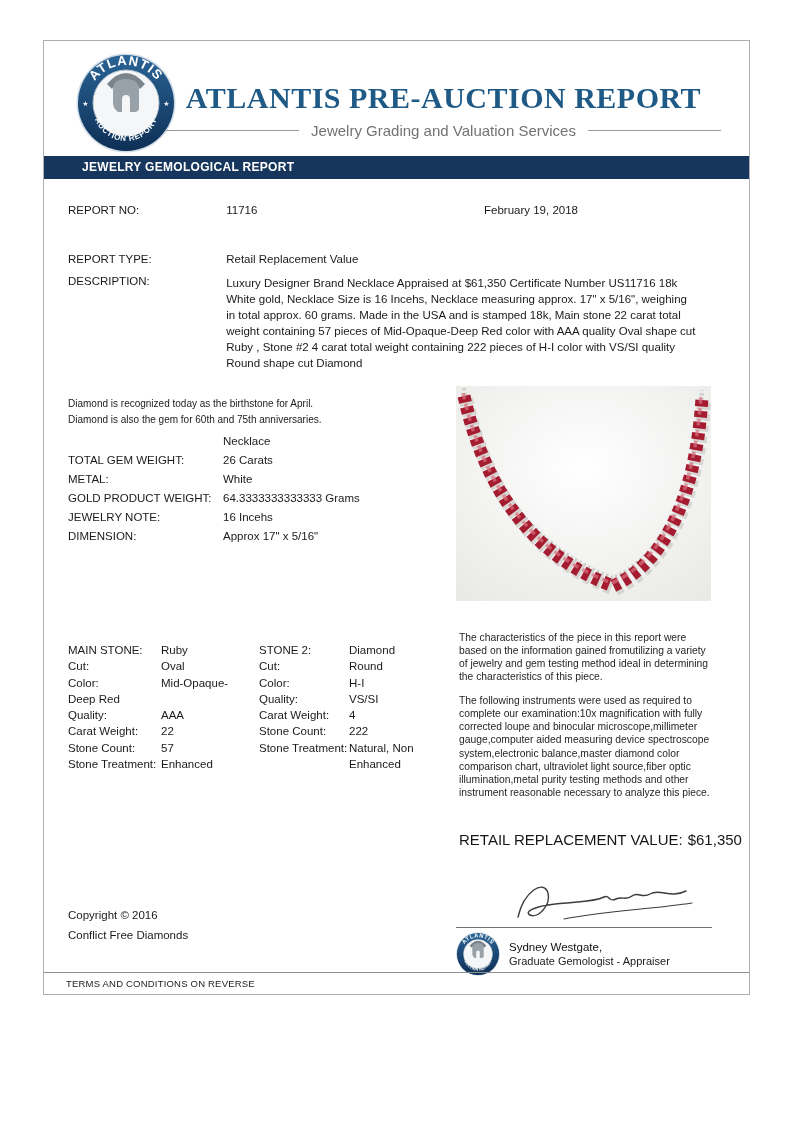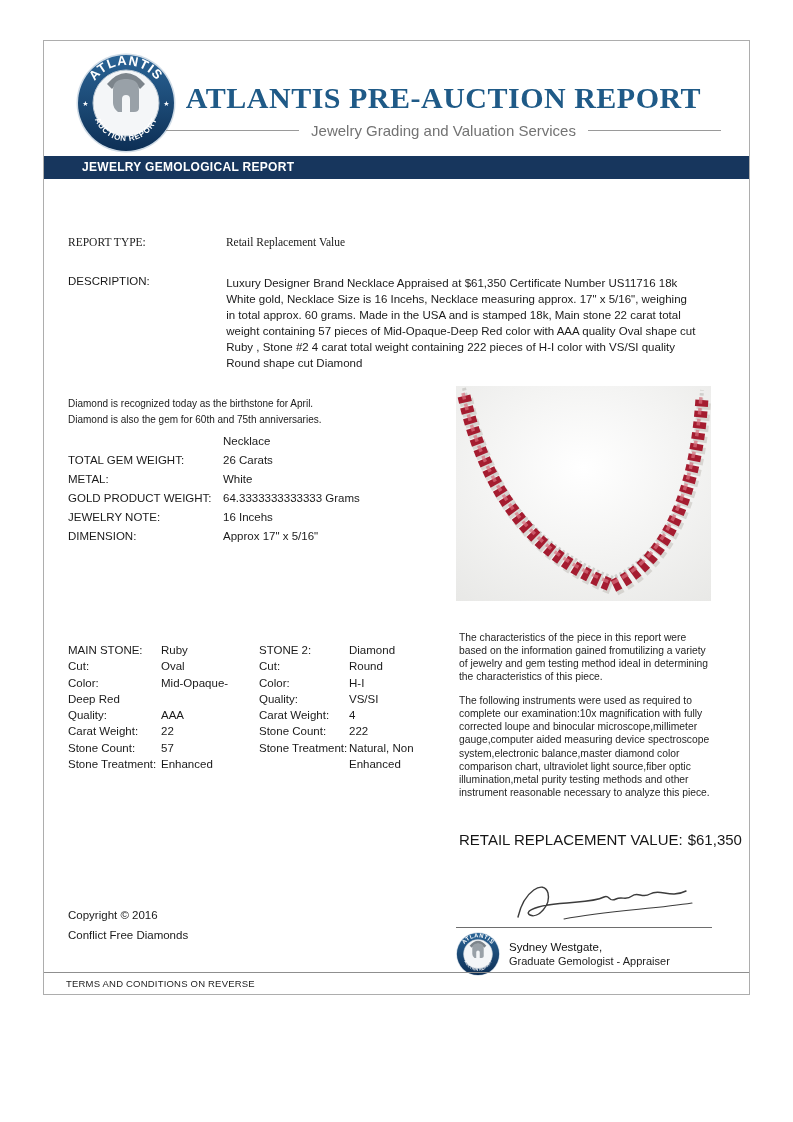--- a/index.html
+++ b/index.html
@@ -36,21 +36,21 @@
   .banner {
     position: absolute; left: 0; right: 0; top: 115px; height: 23px;
     background: #17365d; color: #ffffff;
     font-size: 12px; font-weight: bold; line-height: 23px;
     padding-left: 38px; letter-spacing: 0.3px;
   }
 
   
   .field-row { position: absolute; left: 24px; right: 18px; font-size: 11.5px; }
   .row-reportno  { top: 163px; }
-  .row-reporttype{ top: 195px; font-family: Liberation Serif, serif; }
+  .row-reporttype{ top: 212px; }
   .row-desc      { top: 234px; }
   .field-label { display: inline-block; width: 155px; vertical-align: top; }
   .field-value { display: inline-block; vertical-align: top; }
   .field-date  { position: absolute; left: 416px; top: 0; }
   .desc-value  { display: inline-block; width: 470px; line-height: 1.4; vertical-align: top; }
 
   
   .birthstone { position: absolute; left: 24px; top: 355px; font-size: 10px; line-height: 15.5px; }
   .specs { position: absolute; left: 24px; top: 391px; font-size: 11.5px; }
   .spec-row { height: 19px; line-height: 19px; white-space: nowrap; }
@@ -127,20 +127,25 @@
 
   <div class="title-block">
     <h1 class="report-title">ATLANTIS PRE-AUCTION REPORT</h1>
     <div class="subtitle">
       <span>Jewelry Grading and Valuation Services</span>
     </div>
   </div>
 
   <div class="banner">JEWELRY GEMOLOGICAL REPORT</div>
 
+  <div class="field-row row-reportno">
+    <span class="field-label">REPORT NO:</span>
+    <span class="field-value">11716</span>
+    <span class="field-date">February 19, 2018</span>
+  </div>
 
   <div class="field-row row-reporttype">
     <span class="field-label">REPORT TYPE:</span>
     <span class="field-value">Retail Replacement Value</span>
   </div>
 
   <div class="field-row row-desc">
     <span class="field-label">DESCRIPTION:</span>
     <span class="desc-value">Luxury Designer Brand Necklace Appraised at $61,350 Certificate Number US11716 18k White gold, Necklace Size is 16 Incehs, Necklace measuring approx. 17" x 5/16", weighing in total approx. 60 grams. Made in the USA and is stamped 18k, Main stone 22 carat total weight containing 57 pieces of Mid-Opaque-Deep Red color with AAA quality Oval shape cut Ruby , Stone #2 4 carat total weight containing 222 pieces of H-I color with VS/SI quality Round shape cut Diamond</span>
   </div>

